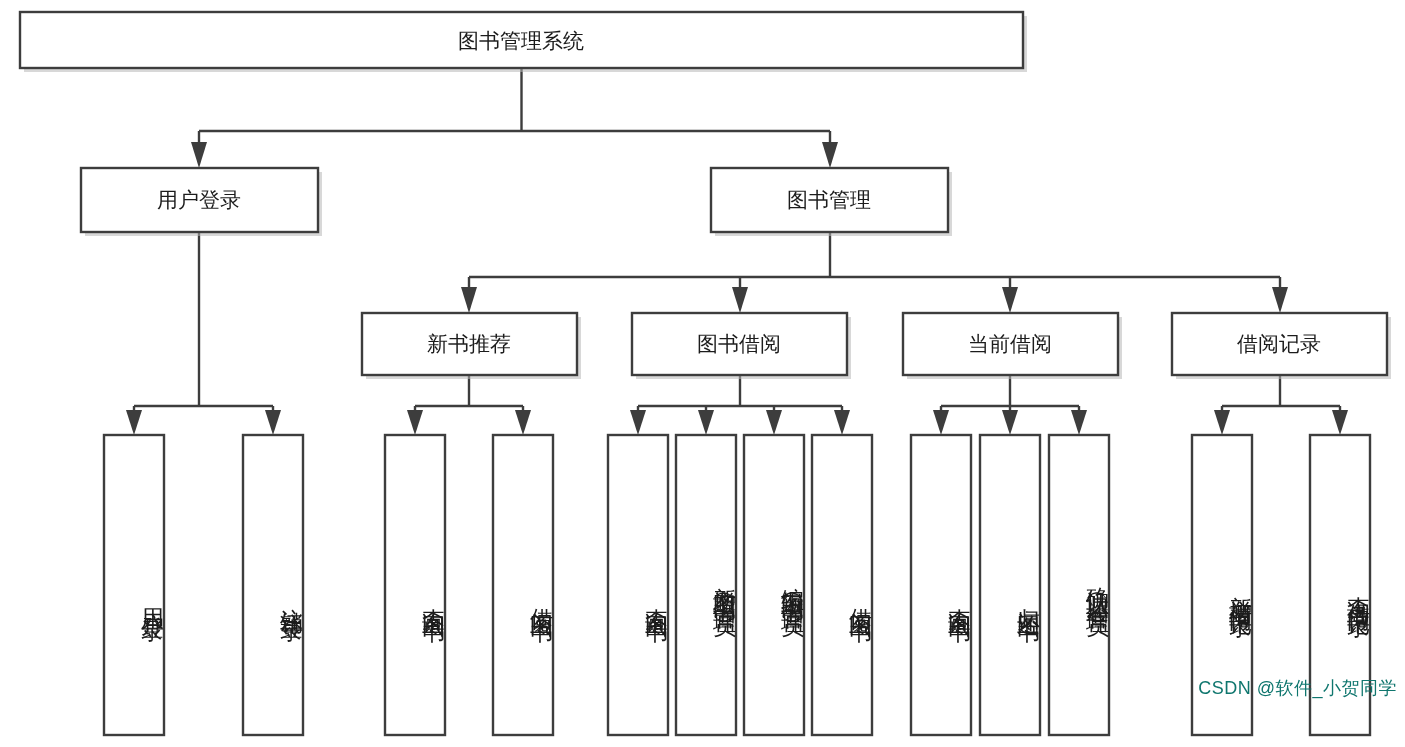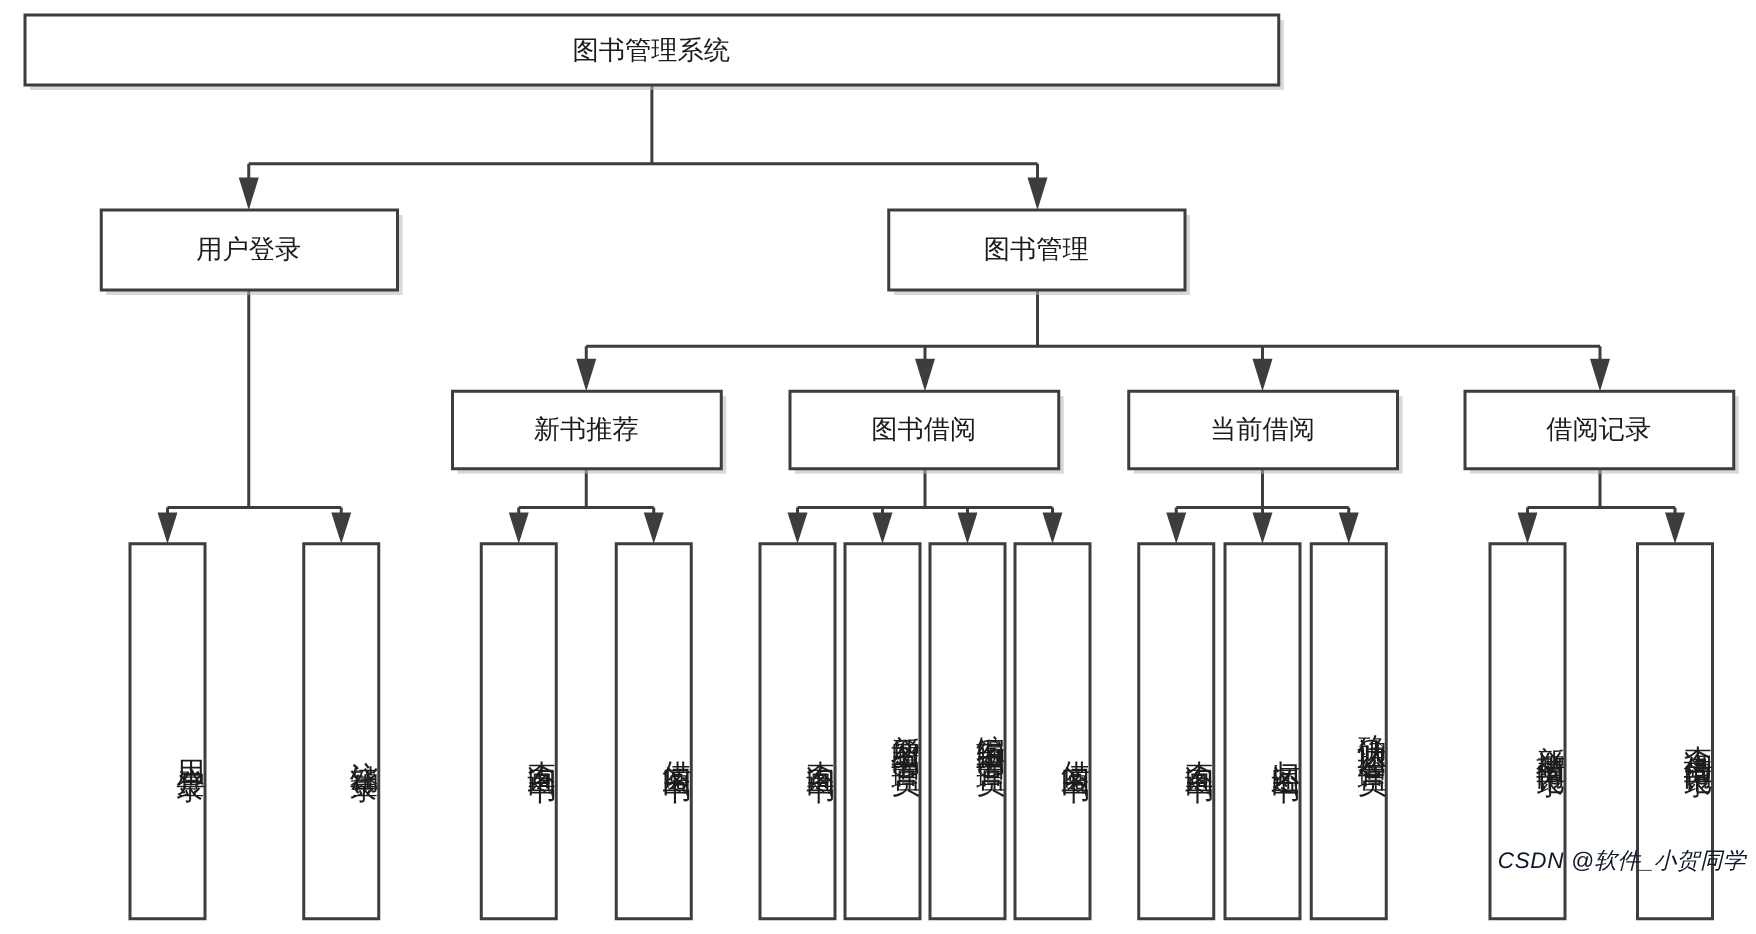--- a/index.html
+++ b/index.html
@@ -67,24 +67,23 @@
     justify-content: center;
     white-space: nowrap;
     pointer-events: none;
   }
   .watermark {
     position: absolute;
     right: 8px;
     bottom: 4px;
     font-family: "Liberation Sans", "DejaVu Sans", sans-serif;
     font-size: 18px;
-    color: #0f172a;
+    color: #0f766e;
     white-space: nowrap;
     letter-spacing: 0.5px;
-    font-style: italic;
   }
 </style>
 </head>
 <body>
 
 <div id="diagram-root">
 
   <svg class="diagram-canvas" viewBox="0 0 1405 747">
 
     <g>

